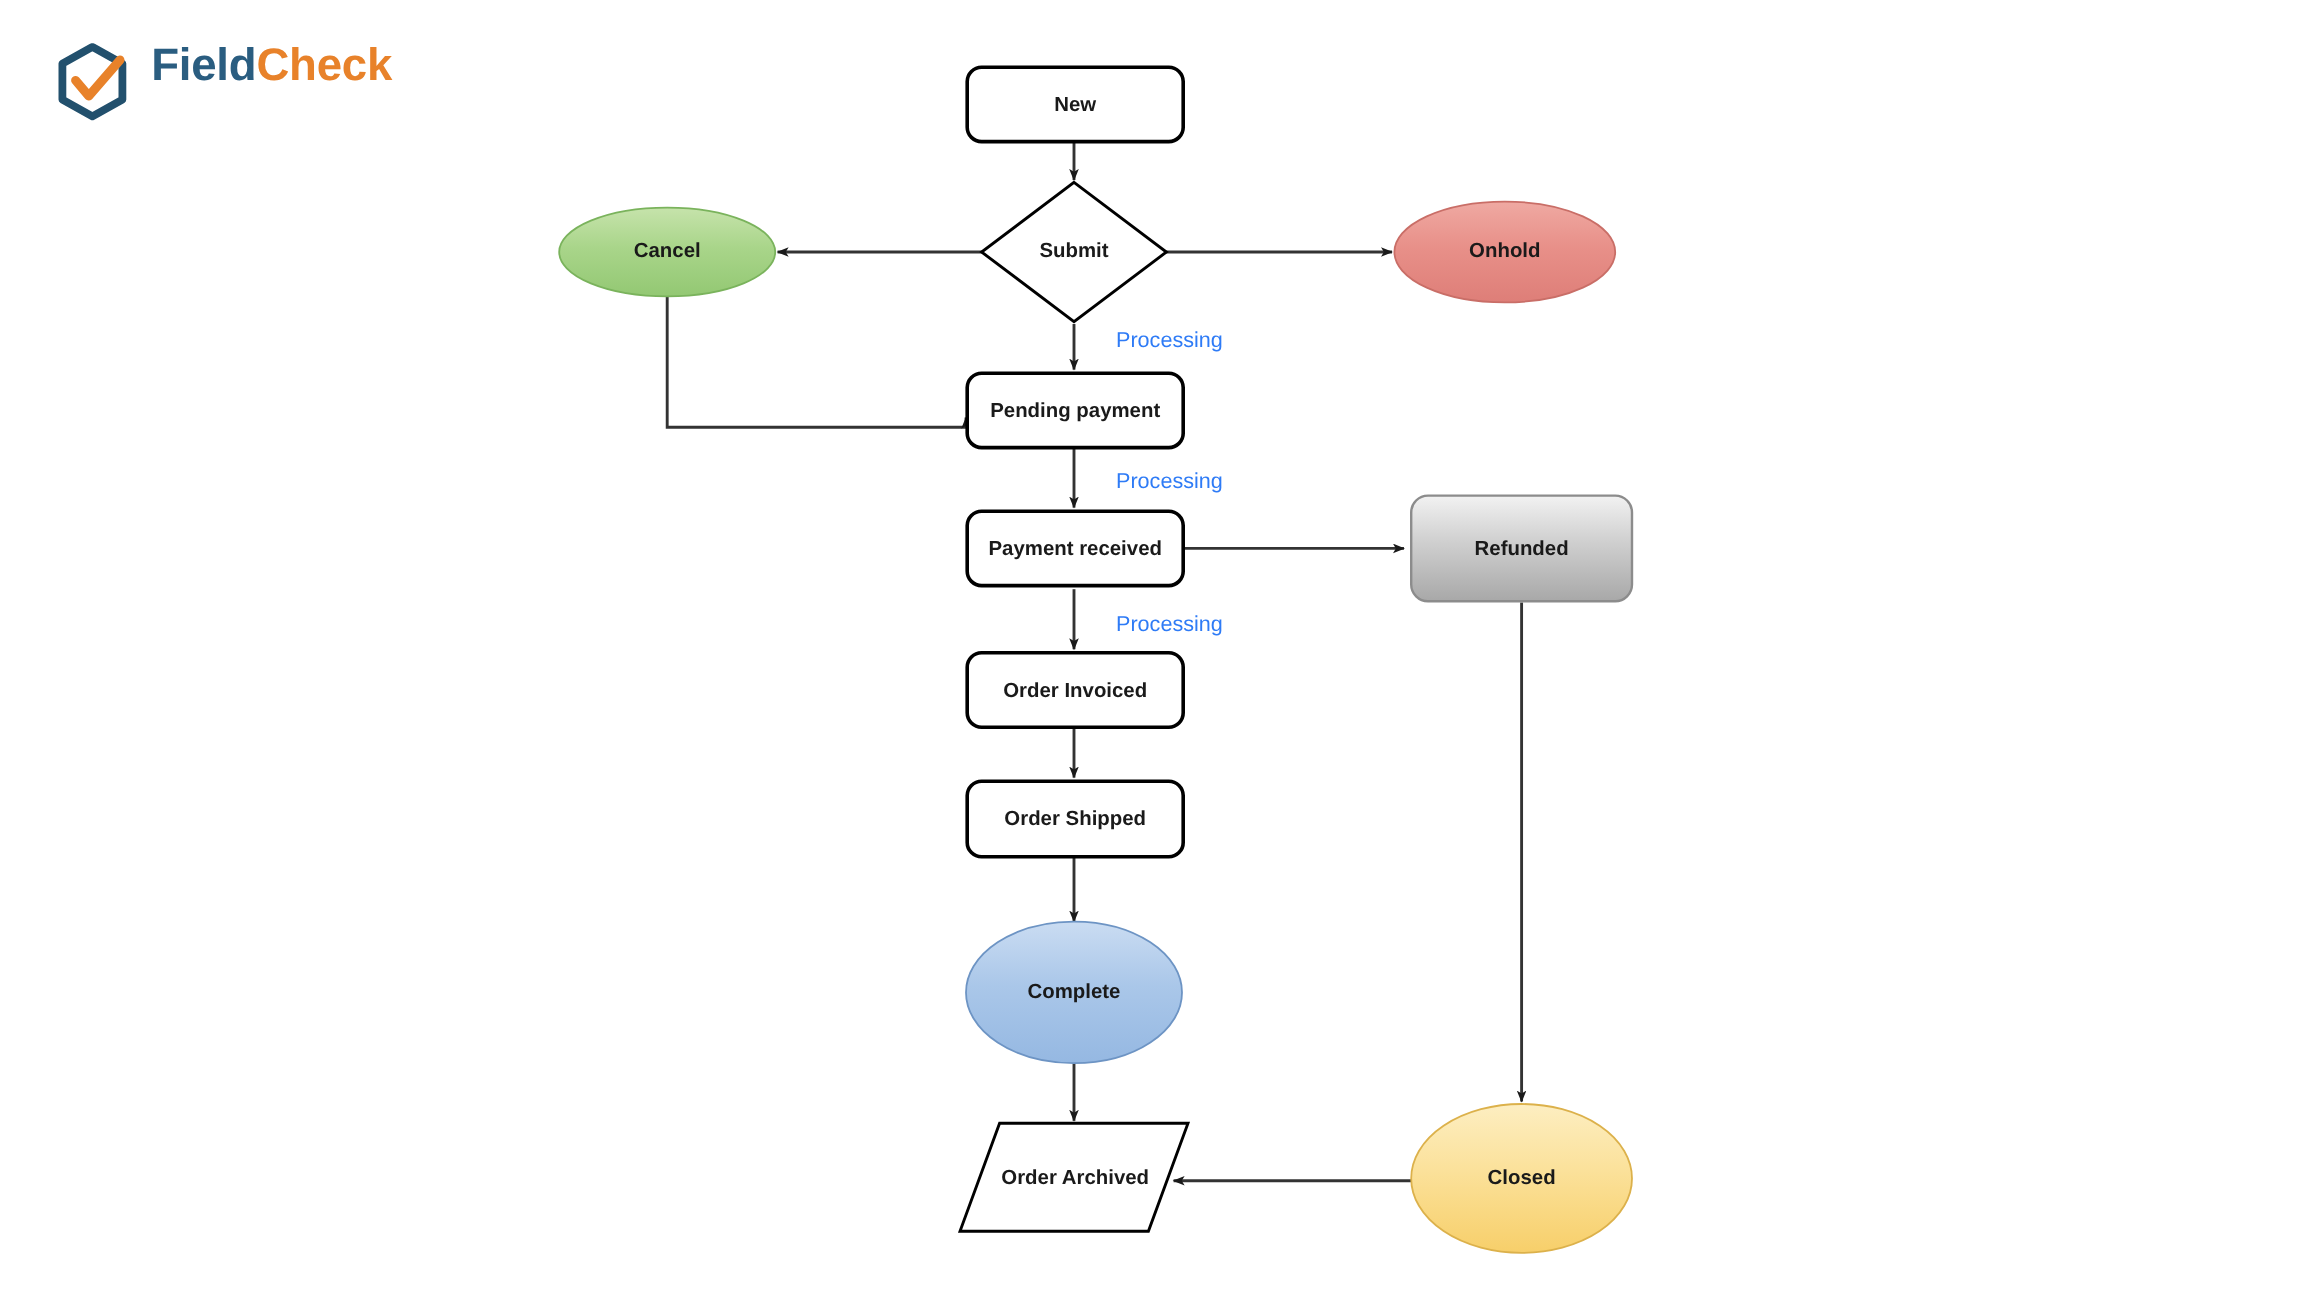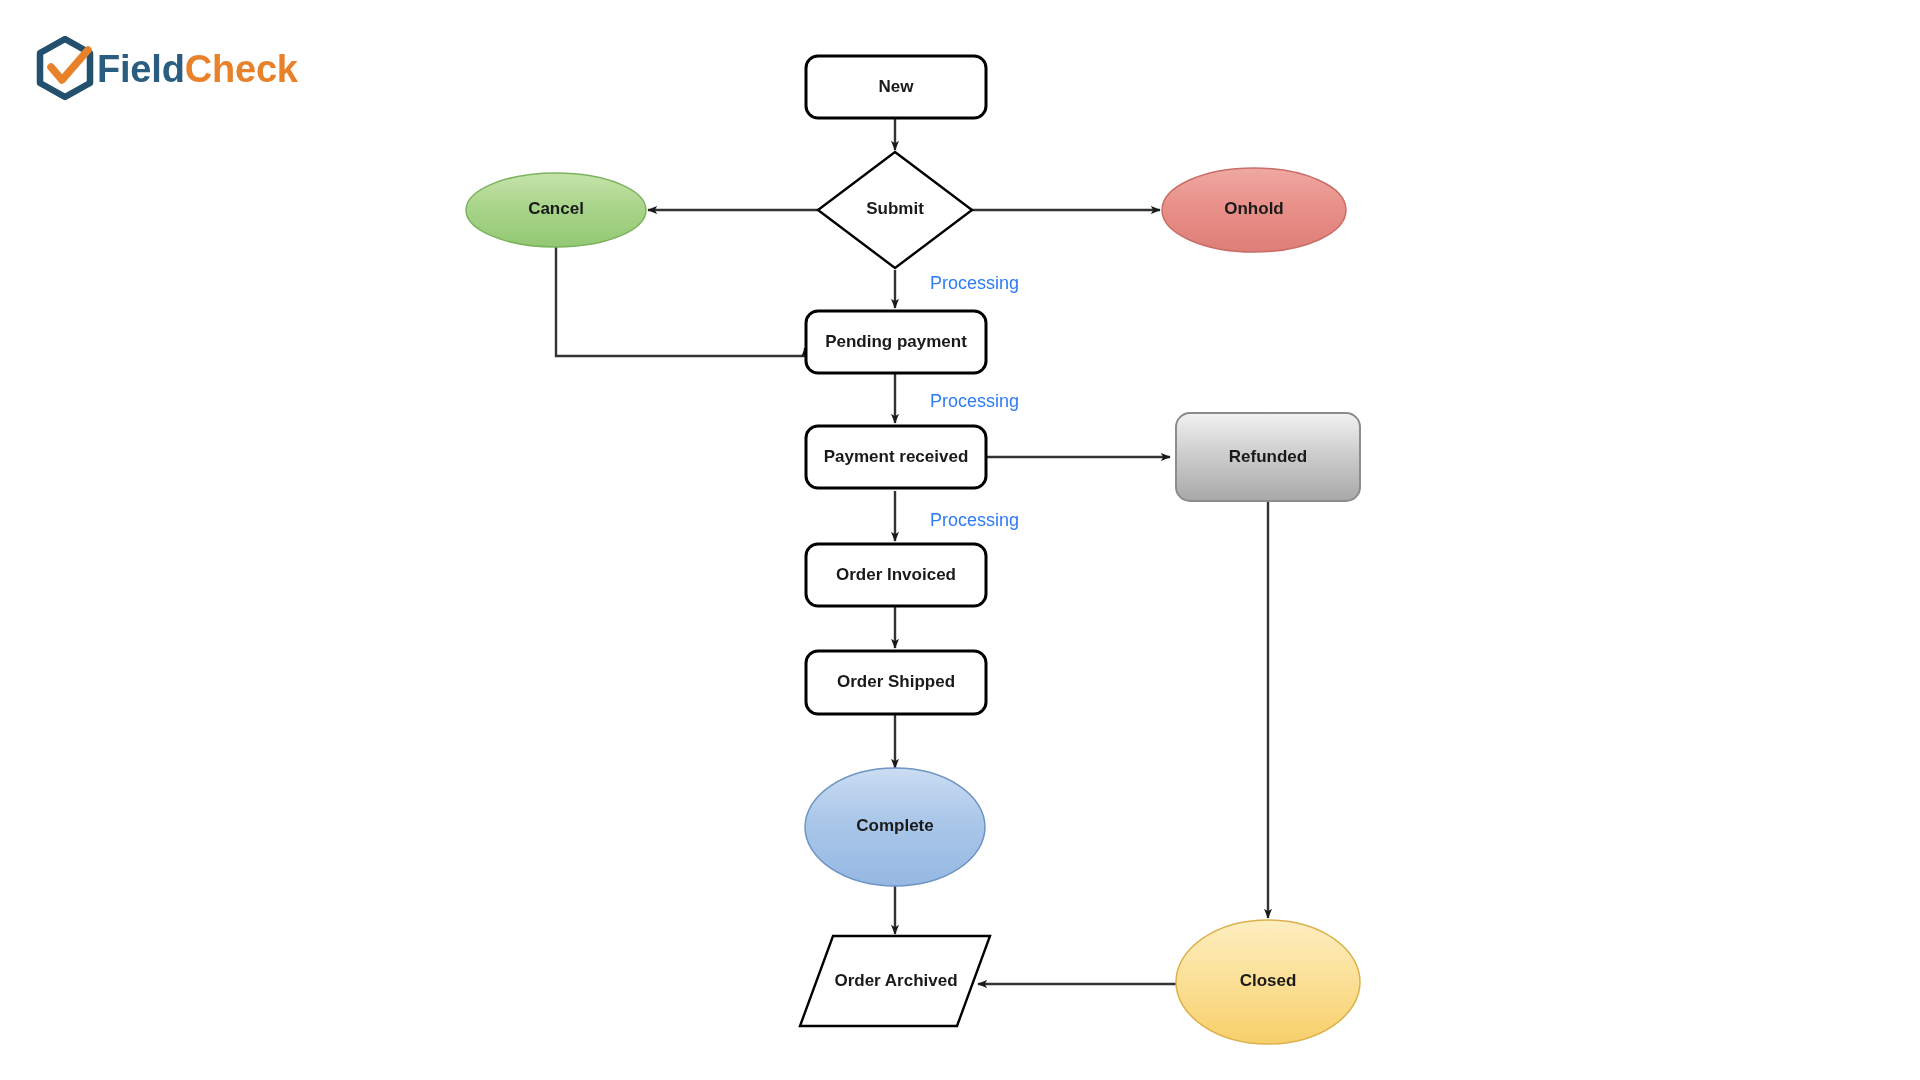--- a/index.html
+++ b/index.html
@@ -11,25 +11,24 @@
     width: 1920px;
     height: 1080px;
     font-family: "Liberation Sans", sans-serif;
     overflow: hidden;
     position: relative;
   }
 
   
   #brand-logo {
     position: absolute;
-    left: 34px;
+    left: 46px;
     top: 36px;
     display: flex;
-    align-items: center;
-    gap: 1px;
+    gap: 18px;
     user-select: none;
   }
   #brand-logo .logo-mark { width: 62px; height: 66px; display:block; }
   #brand-logo .logo-text {
     font-size: 38px;
     font-weight: bold;
     letter-spacing: -0.2px;
     line-height: 1;
     white-space: nowrap;
   }

